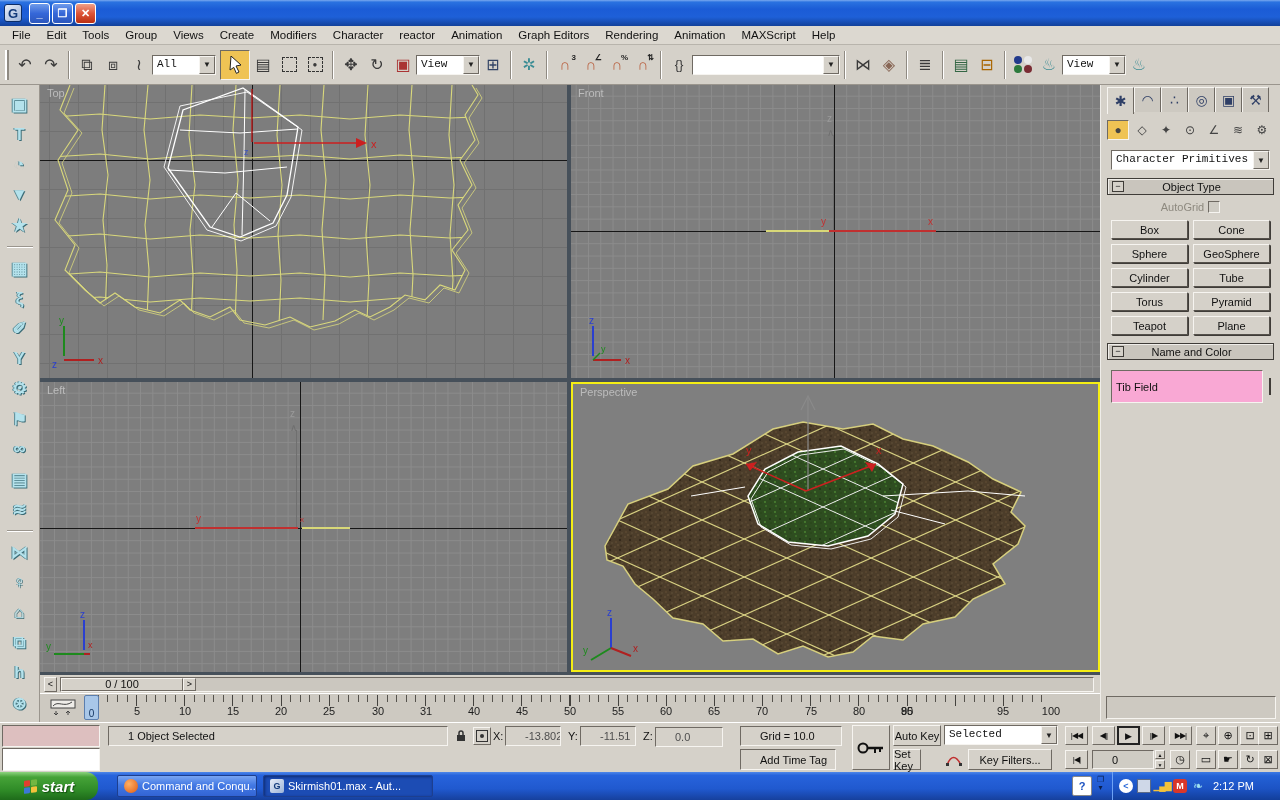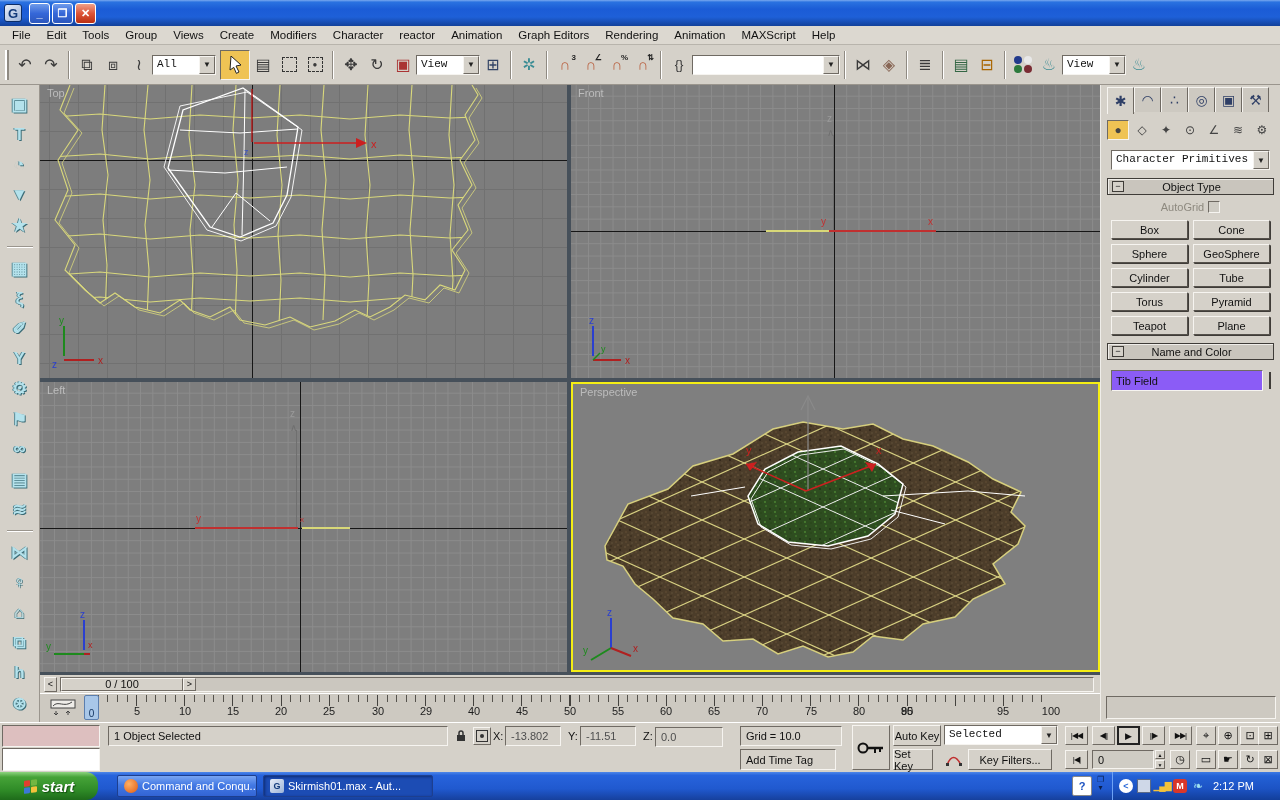--- a/index.html
+++ b/index.html
@@ -94,21 +94,21 @@
   .rollout .minus { width:12px; height:11px; margin:0 4px; background:#d5d1c9; border:1px solid #3f3c38;
      font-size:9px; line-height:9px; text-align:center; color:#111; }
   .rollout .rtitle { flex:1; text-align:center; font-size:11px; color:#111; padding-right:18px; }
   .autogrid { display:flex; align-items:center; justify-content:center; gap:4px; margin-top:6px; }
   .autogrid span { font-size:11px; color:#8d897f; }
   .autogrid .chk { width:12px; height:12px; background:#cfccc4; border:1px solid; border-color:#6f6a63 #f6f4f0 #f6f4f0 #6f6a63;}
   .objgrid { display:grid; grid-template-columns:1fr 1fr; grid-gap:5px 5px; margin:7px 10px; }
   .objbtn { height:19px; font-size:11px; color:#111; display:flex; align-items:center; justify-content:center;
     background:#d5d1c9; border:1px solid; border-color:#f6f4f0 #55514b #55514b #f6f4f0; box-shadow:1px 1px 0 #3f3c38; border-radius:1px;}
   .namerow { display:flex; align-items:center; gap:6px; margin:10px 10px 0 10px; }
-  .namefield { flex:1; height:21px; background:#8b5cf6; border:1px solid; border-color:#6f6a63 #f6f4f0 #f6f4f0 #6f6a63;
+  .namefield { flex:1; height:33px; background:#f9a8d4; border:1px solid; border-color:#6f6a63 #f6f4f0 #f6f4f0 #6f6a63;
     font-size:11px; padding:2px 4px; color:#111; }
   .swatch { width:17px; height:17px; border:1px solid #3f3c38; }
   .panelrecess { position:absolute; left:5px; top:611px; width:170px; height:23px;
     border:1px solid; border-color:#6f6a63 #f6f4f0 #f6f4f0 #6f6a63; background:#cdc9c1; }
 
   
   .timeslider { position:absolute; left:0; top:590px; width:1060px; height:18px; background:#d5d1c9; display:flex; align-items:center; }
   .tsbtn { width:13px; height:15px; font-size:9px; color:#111; }
   .tstrack { height:15px; flex:1; margin-right:6px; background:#cbc7bf; display:flex;
     border:1px solid; border-color:#6f6a63 #f6f4f0 #f6f4f0 #6f6a63; }
@@ -119,21 +119,21 @@
   .tickmajor { position:absolute; left:48px; top:1px; width:963px; height:11px;
     background:repeating-linear-gradient(90deg,#44423e 0 1px,transparent 1px 48.15px); }
   .tnum { position:absolute; top:11px; width:22px; text-align:center; font-size:11px; color:#1d1d1d; }
   .framemarker { position:absolute; left:44px; top:1px; width:15px; height:25px; background:#a9c7e8;
     border:1px solid #5b7eae; border-radius:2px; font-size:10px; color:#12335e; display:flex; align-items:flex-end; justify-content:center; }
   .curvebtn { position:absolute; left:10px; top:5px; width:28px; height:18px; }
 
   
   .statusbar { position:absolute; top:722px; left:0; width:1280px; height:50px; background:#d5d1c9; border-top:1px solid #fff; }
   .sfield { position:absolute; background:#d5d1c9; border:1px solid; border-color:#6f6a63 #f6f4f0 #f6f4f0 #6f6a63;
-    font-size:11px; color:#111; display:flex; align-items:center; padding:0 5px; white-space:nowrap; overflow:hidden;}
+    font-size:11px; color:#111; display:flex; align-items:center; padding:0 19px; white-space:nowrap; overflow:hidden;}
   .slabel { position:absolute; font-size:11px; color:#111; }
   .sgray { color:#4e4e4e; }
   .sbtn { position:absolute; background:#d5d1c9; border:1px solid; border-color:#f6f4f0 #6f6a63 #6f6a63 #f6f4f0;
     font-size:11px; color:#111; display:flex; align-items:center; justify-content:center; }
   .pbtxt { font-size:8px; letter-spacing:-1px; }
 
   
   .taskbar { position:absolute; top:772px; left:0; width:1280px; height:28px;
     background:linear-gradient(180deg,#4e87e8 0%,#2763dc 12%,#2059cf 60%,#16409d 100%); }
   .startbtn { position:absolute; left:0; top:0; width:98px; height:28px; border-radius:0 12px 12px 0;
@@ -495,21 +495,21 @@
         </svg>
         <div class="tickminor"></div>
         <div class="tickmajor"></div>
         <span class="tnum" style="left:38px">0</span>
         <span class="tnum" style="left:86px">5</span>
         <span class="tnum" style="left:134px">10</span>
         <span class="tnum" style="left:182px">15</span>
         <span class="tnum" style="left:230px">20</span>
         <span class="tnum" style="left:278px">25</span>
         <span class="tnum" style="left:327px">30</span>
-        <span class="tnum" style="left:375px">29</span>
+        <span class="tnum" style="left:375px">31</span>
         <span class="tnum" style="left:423px">40</span>
         <span class="tnum" style="left:471px">45</span>
         <span class="tnum" style="left:519px">50</span>
         <span class="tnum" style="left:567px">55</span>
         <span class="tnum" style="left:615px">60</span>
         <span class="tnum" style="left:663px">65</span>
         <span class="tnum" style="left:711px">70</span>
         <span class="tnum" style="left:760px">75</span>
         <span class="tnum" style="left:808px">80</span>
         <span class="tnum" style="left:856px">85</span>
@@ -619,21 +619,21 @@
     <div class="sbtn pbtxt" style="left:1092px;top:3px;width:23px;height:19px">◀||</div>
     <div class="sbtn" style="left:1117px;top:3px;width:23px;height:19px;border:2px solid #222;font-size:9px">▶</div>
     <div class="sbtn pbtxt" style="left:1142px;top:3px;width:23px;height:19px">||▶</div>
     <div class="sbtn pbtxt" style="left:1169px;top:3px;width:23px;height:19px">▶▶|</div>
     <div class="sbtn" style="left:1196px;top:3px;width:20px;height:19px">⌖</div>
     <div class="sbtn" style="left:1218px;top:3px;width:20px;height:19px">⊕</div>
     <div class="sbtn" style="left:1240px;top:3px;width:20px;height:19px">⊡</div>
     <div class="sbtn" style="left:1258px;top:3px;width:20px;height:19px">⊞</div>
 
     <div class="sfield" style="left:740px;top:26px;width:96px;height:21px">Add Time Tag</div>
-    <div class="sbtn" style="left:893px;top:26px;width:40px;height:21px">Set Key</div>
+    <div class="sbtn" style="left:893px;top:26px;width:28px;height:21px">Set Key</div>
     <div class="flexc abs" style="left:945px;top:28px;width:18px;height:18px">
       <svg width="16" height="13">
         <path d="M1,11 C5,1 10,1 15,11" fill="none" stroke="#c03030" stroke-width="1.5"></path>
         <rect x="0" y="9" width="3" height="3" fill="#333"></rect>
           <rect x="13" y="9" width="3" height="3" fill="#333"></rect>
       </svg>
     </div>
     <div class="sbtn" style="left:968px;top:26px;width:84px;height:21px">Key Filters...</div>
     <div class="sbtn pbtxt" style="left:1065px;top:27px;width:23px;height:19px">|◀|</div>
     <div class="sfield" style="left:1092px;top:27px;width:62px;height:19px;background:#cfccc4">0</div>

